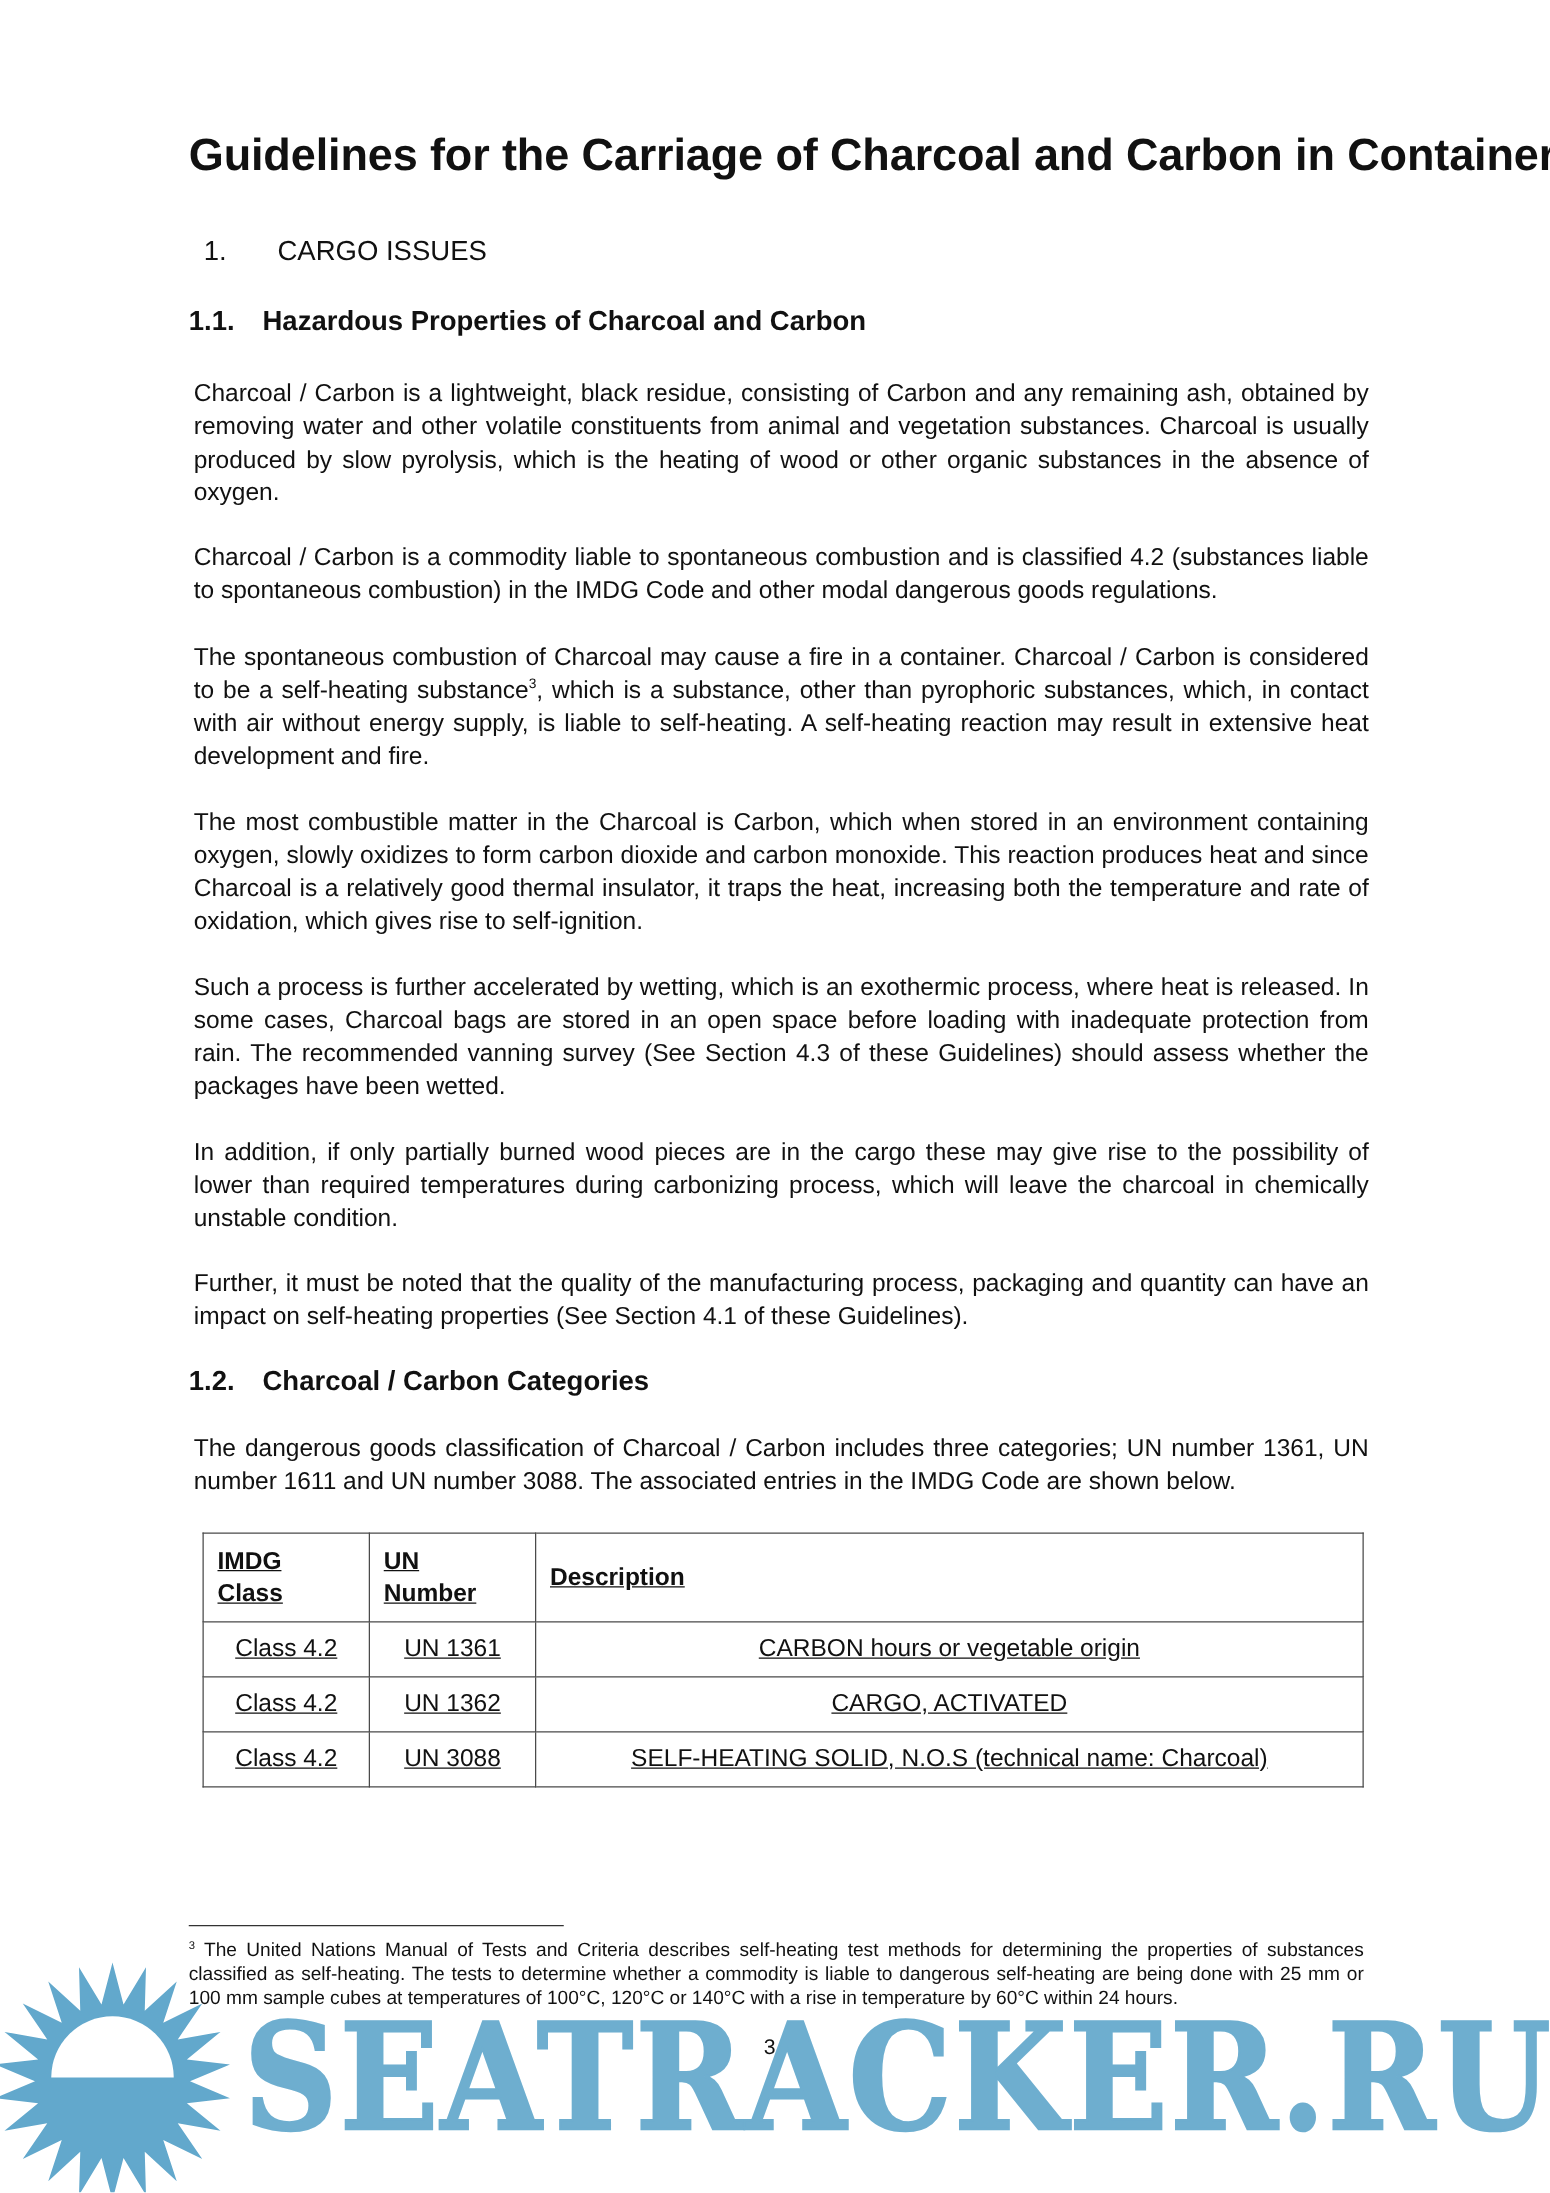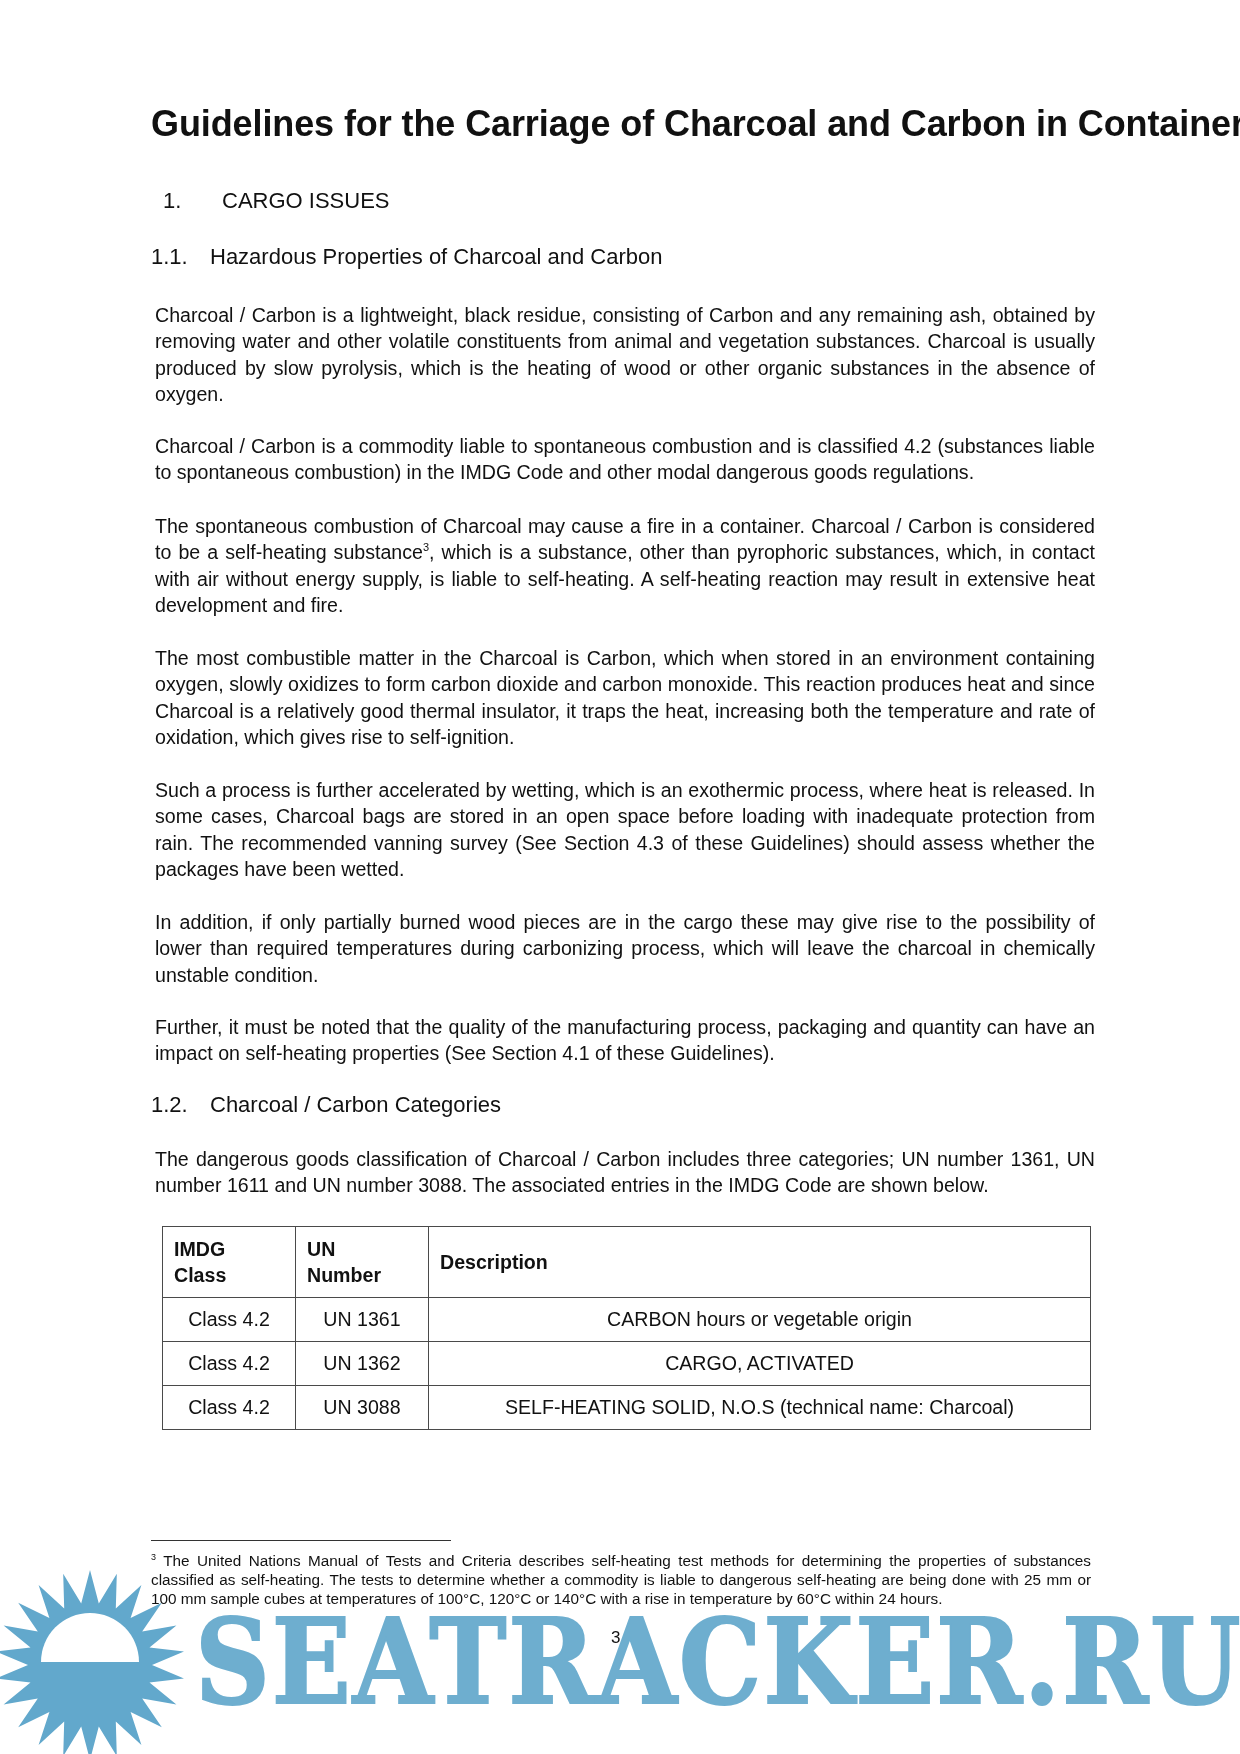--- a/index.html
+++ b/index.html
@@ -1,25 +1,25 @@
 <!DOCTYPE html>
 <html><head>
 <meta charset="utf-8">
 <style>
   html, body { margin: 0; padding: 0; background: #ffffff; }
   body { width: 1240px; height: 1754px; position: relative; overflow: hidden;
          font-family: "Liberation Sans", sans-serif; color: #111; }
   .page { position: absolute; left: 151px; top: 0; width: 940px; }
   .title { position: absolute; top: 103px; left: 0; margin: 0; font-size: 36px; font-weight: bold; white-space: nowrap; letter-spacing: -0.1px; }
   .h1 { position: absolute; top: 188px; left: 12px; margin: 0; font-size: 22px; font-weight: normal; white-space: nowrap; }
-  .h2 { position: absolute; left: 0; margin: 0; font-size: 22px; font-weight: normal; white-space: nowrap; }
+  .h2 { position: absolute; left: 0; margin: 0; font-size: 22px; font-weight: bold; white-space: nowrap; }
   .num { display: inline-block; width: 59px; }
   .para { position: absolute; left: 0; width: 940px; margin: 4px; font-size: 19.6px; line-height: 26.3px; text-align: justify; }
   sup { font-size: 11px; line-height: 0; vertical-align: super; }
-  table.cats { position: absolute; left: 11px; top: 1226px; width: 929px; border-collapse: collapse; font-size: 19.6px; }
+  table.cats { position: absolute; left: 11px; top: 1226px; width: 929px; border-collapse: collapse; font-size: 19.6px; text-decoration: underline; }
   table.cats th, table.cats td { border: 1.5px solid #4a4a4a; text-align: left; vertical-align: middle; padding: 0 11px; }
   table.cats th { font-weight: bold; height: 70px; line-height: 26px; }
   table.cats td { height: 43px; text-align: center; }
   .c1 { width: 110px; } .c2 { width: 110px; }
   .fn-rule { position: absolute; left: 0; top: 1540px; width: 300px; height: 0; border-top: 1.5px solid #333; }
   .footnote { position: absolute; left: 0; top: 1551px; width: 940px; margin: 0; font-size: 15.3px; line-height: 19px; text-align: justify; }
   .footnote sup { font-size: 9px; }
   .pagenum { position: absolute; top: 1628px; left: 460px; font-size: 17px; }
   .watermark { position: absolute; left: 0; top: 1560px; width: 1240px; height: 194px; pointer-events: none; }
   .wm-text { position: absolute; left: 195px; top: 1592px; font-family: "DejaVu Serif", serif; font-weight: bold;

